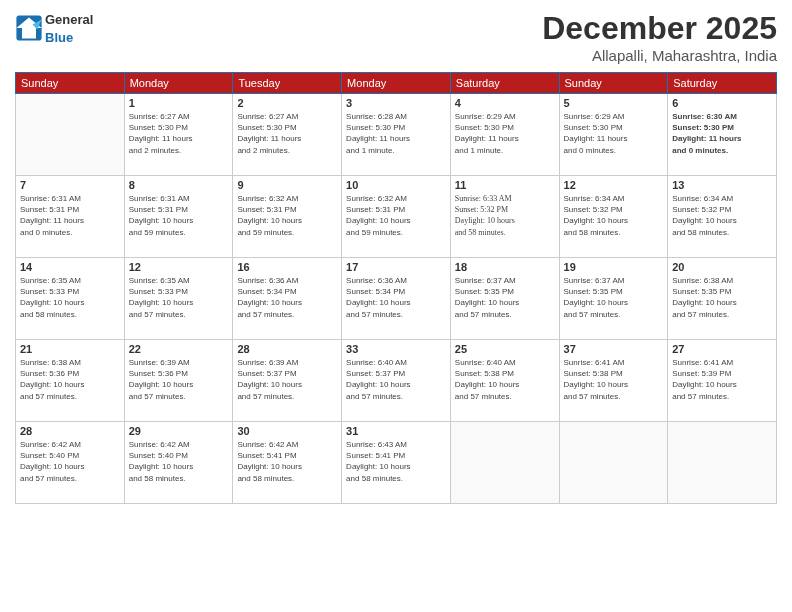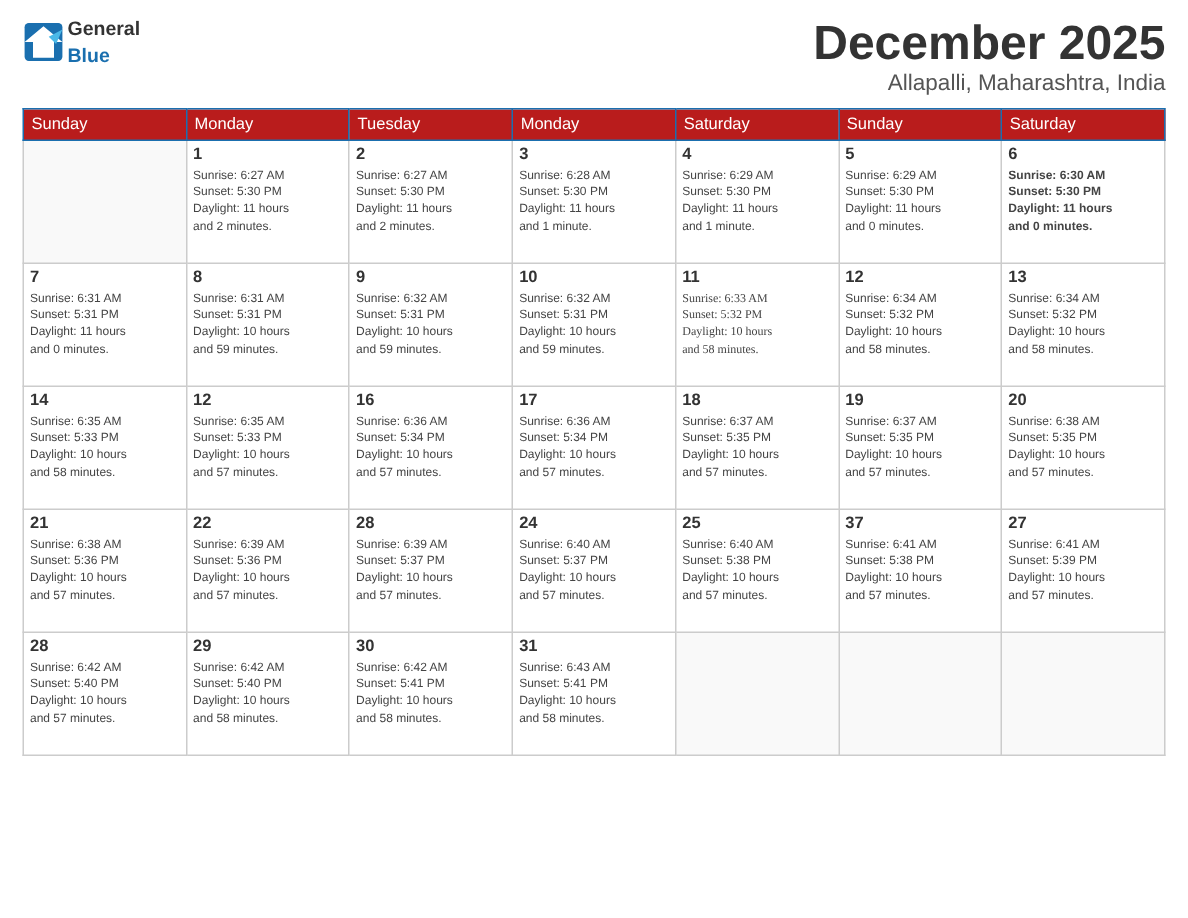--- a/index.html
+++ b/index.html
@@ -280,21 +280,21 @@
 and 57 minutes.</div>
           </td>
           <td>
             <span class="day-num">28</span>
             <div class="day-info" style="white-space: pre-line;">Sunrise: 6:39 AM
 Sunset: 5:37 PM
 Daylight: 10 hours
 and 57 minutes.</div>
           </td>
           <td>
-            <span class="day-num">24</span>
+            <span class="day-num">33</span>
             <div class="day-info" style="white-space: pre-line;">Sunrise: 6:40 AM
 Sunset: 5:37 PM
 Daylight: 10 hours
 and 57 minutes.</div>
           </td>
           <td>
             <span class="day-num">25</span>
             <div class="day-info" style="white-space: pre-line;">Sunrise: 6:40 AM
 Sunset: 5:38 PM
 Daylight: 10 hours

